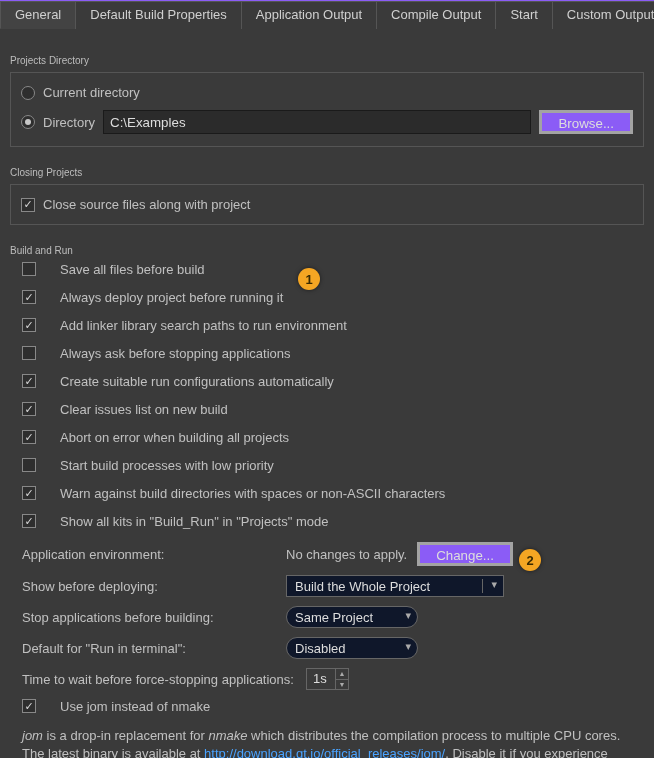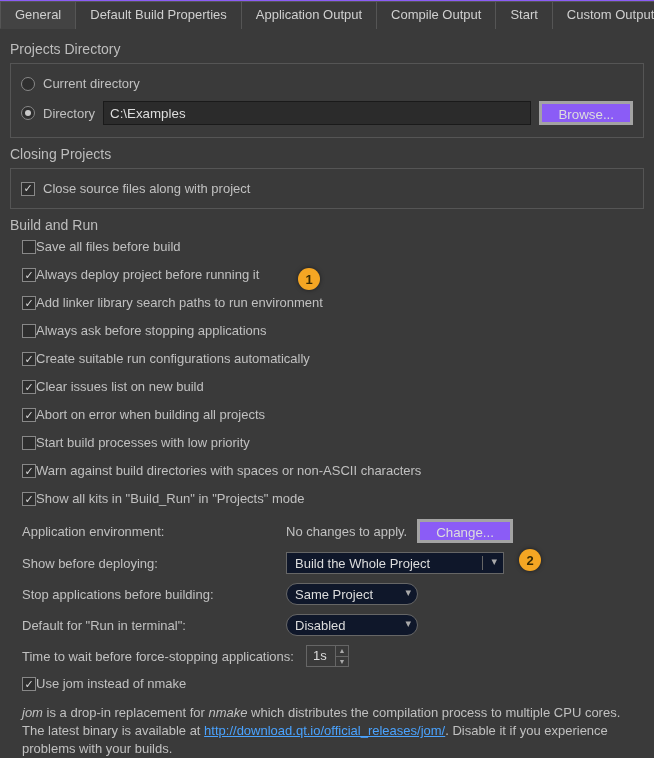--- a/index.html
+++ b/index.html
@@ -32,22 +32,22 @@
   }
   .tab.active {
     background: #434343;
     border-bottom: 1px solid #434343;
   }
   .content {
     padding: 6px 10px 10px 10px;
   }
   .section-title {
     color: #bdbdbd;
-    margin: 6px 0 6px 0;
-    font-size: 14px;
+    margin: 20px 0 6px 0;
+    font-size: 10px;
   }
   .group-box {
     border: 1px solid #555;
     padding: 12px 10px 12px 10px;
     margin-bottom: 8px;
   }
   .row {
     display: flex;
     align-items: center;
     gap: 8px;
@@ -92,22 +92,22 @@
   .btn {
     background: #8b5cf6;
     border: 3px solid #a3a3a3;
     color: #ddd;
     padding: 3px 16px;
     height: 24px;
     cursor: pointer;
   }
   .check-row {
     display: flex;
-    align-items: flex-end;
-    gap: 0;
+    align-items: flex-start;
+    gap: 24px;
     padding-left: 12px;
     margin-bottom: 13px;
   }
   .form-row {
     display: flex;
     align-items: center;
     padding-left: 12px;
     margin-bottom: 9px;
   }
   .form-label {

